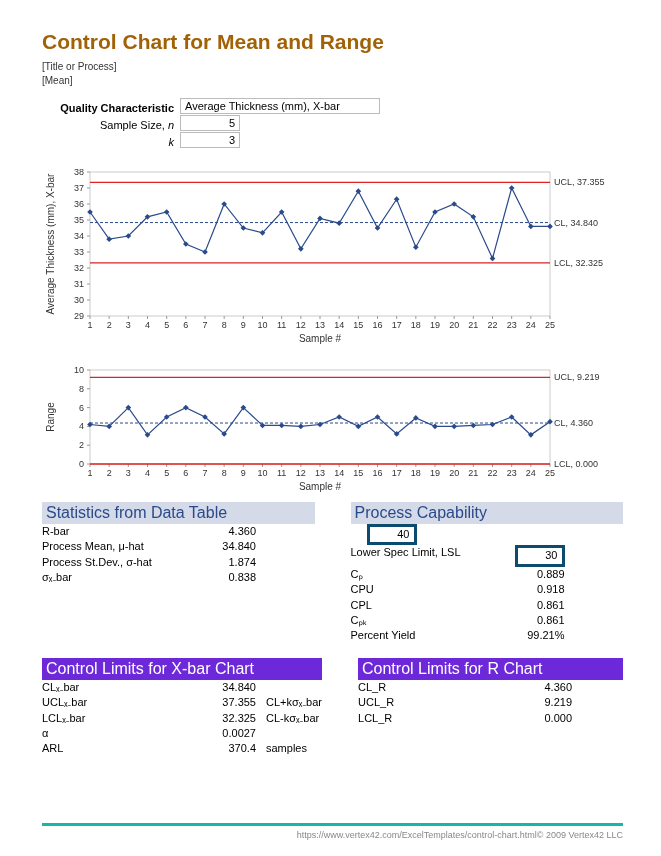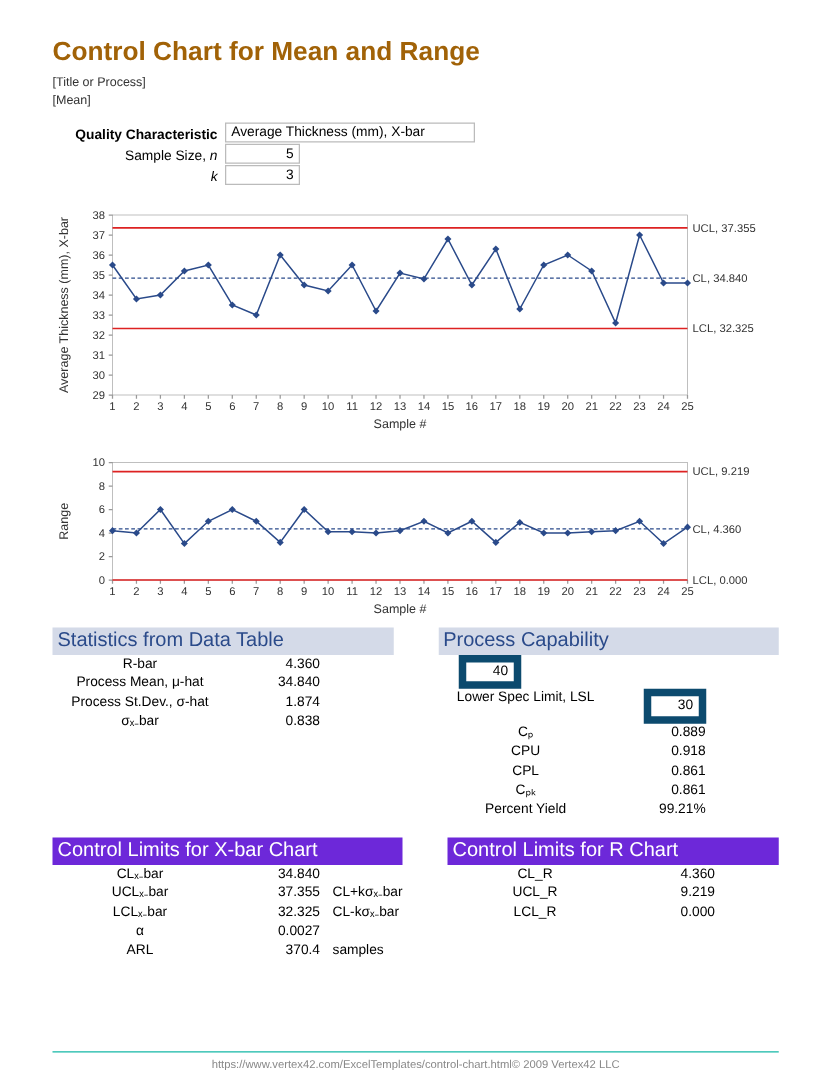--- a/index.html
+++ b/index.html
@@ -20,25 +20,25 @@
 .limit-line { stroke: #d22; stroke-width: 1.3; }
 .cl-line { stroke: #2a4a8a; stroke-width: 1; stroke-dasharray: 3 2; }
 .series-line { stroke: #2a4a8a; stroke-width: 1.2; fill: none; }
 .point { fill: #2a4a8a; }
 .limit-text { font-size: 9px; fill: #333; }
 .stats-block { display: flex; gap: 36px; margin-top: 8px; font-size: 11px; }
 .stats-col { flex: 1; }
 .stats-header { background: #d4dae8; color: #2a4a8a; font-weight: normal; padding: 2px 4px; font-size: 16px; }
 .stats-header.dark { background: #6d28d9; color: #fff; }
 .stats-row { display: flex; line-height: 1.4; }
-.stats-label { flex: 0 0 148px; text-align: center; padding-right: 8px; }
+.stats-label { flex: 0 0 148px; text-align: left; padding-right: 8px; }
 .stats-value { flex: 0 0 70px; text-align: right; padding-right: 4px; }
 .stats-extra { padding-left: 6px; }
-.spec-input { border: 6px solid #0c4a6e; text-align: right; padding: 0 4px; width: 50px; display: inline-block; }
-.footer { position: absolute; bottom: 0; left: 42px; right: 38px; display: flex; justify-content: center; font-size: 9px; color: #888; border-top: 1px solid #14b8a6; padding-top: 4px; }
+.spec-input { border: 3px solid #0c4a6e; text-align: right; padding: 0 4px; width: 50px; display: inline-block; }
+.footer { position: absolute; bottom: 16px; left: 42px; right: 38px; display: flex; justify-content: flex-end; font-size: 9px; color: #888; border-top: 3px solid #14b8a6; padding-top: 4px; }
 </style>
 </head>
 <body>
 
 <div class="container">
   <h1>Control Chart for Mean and Range</h1>
   <div class="meta">
     <div>[Title or Process]</div>
     <div>[Mean]</div>
   </div>

